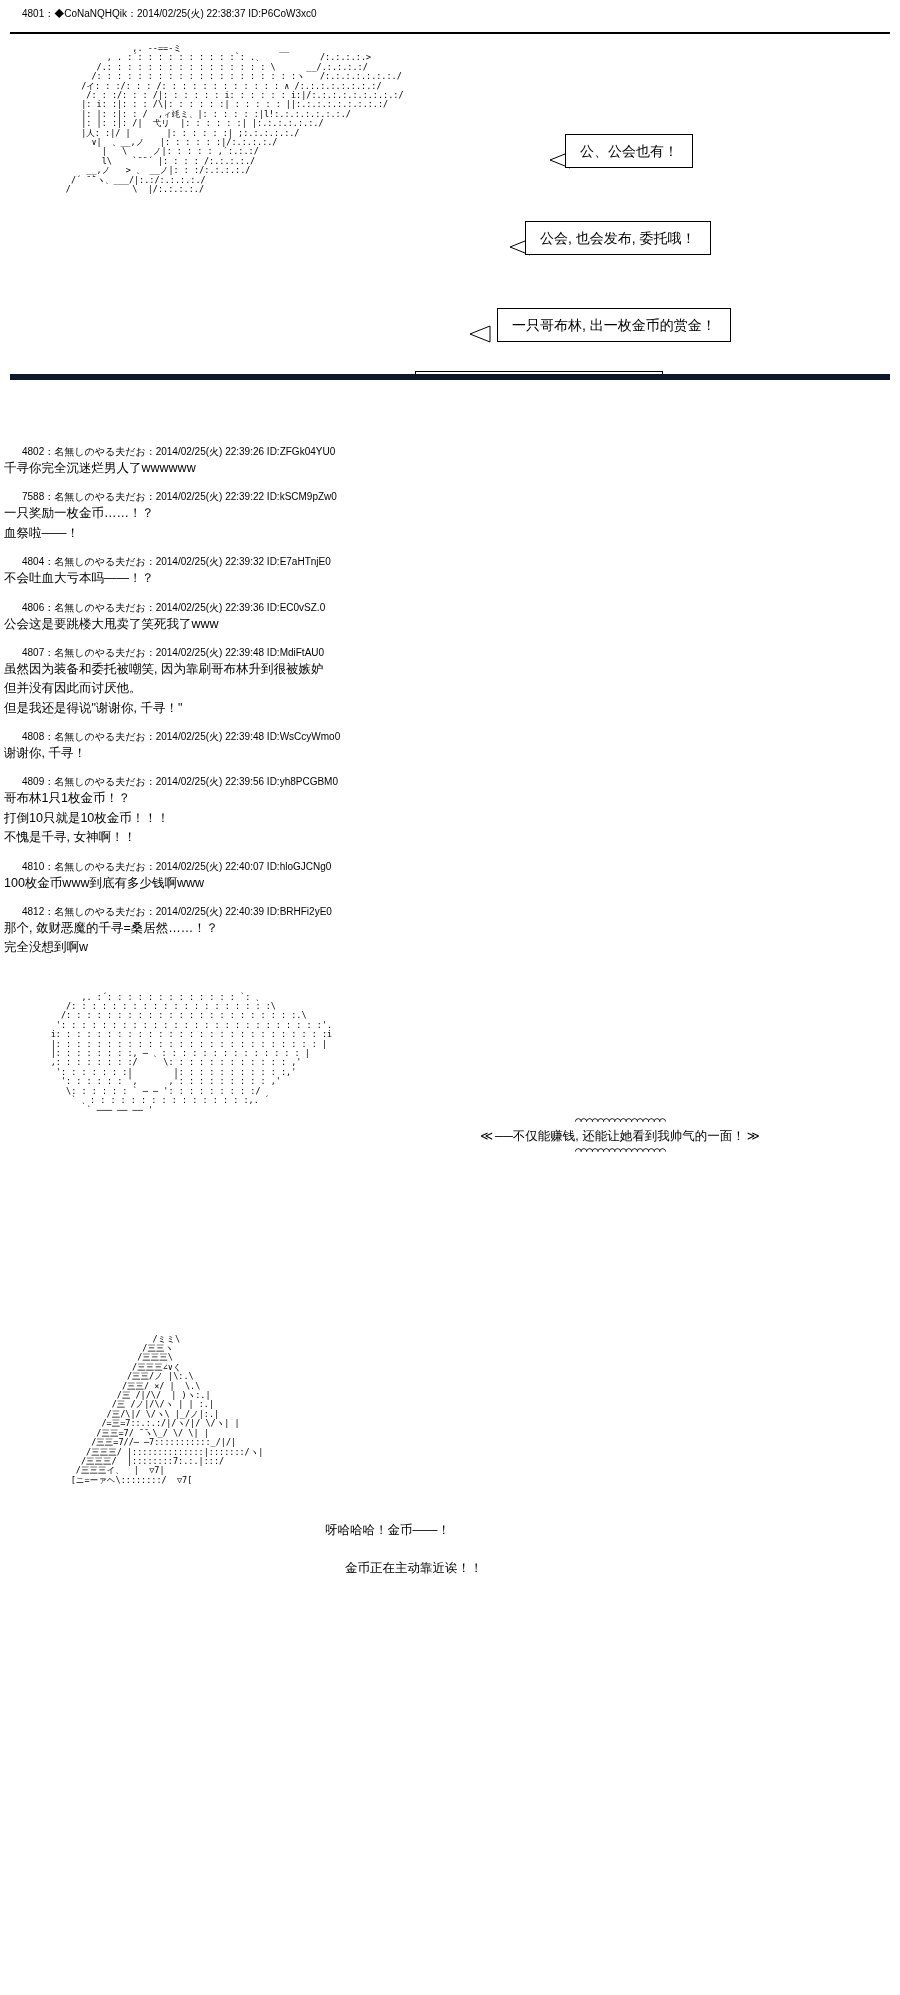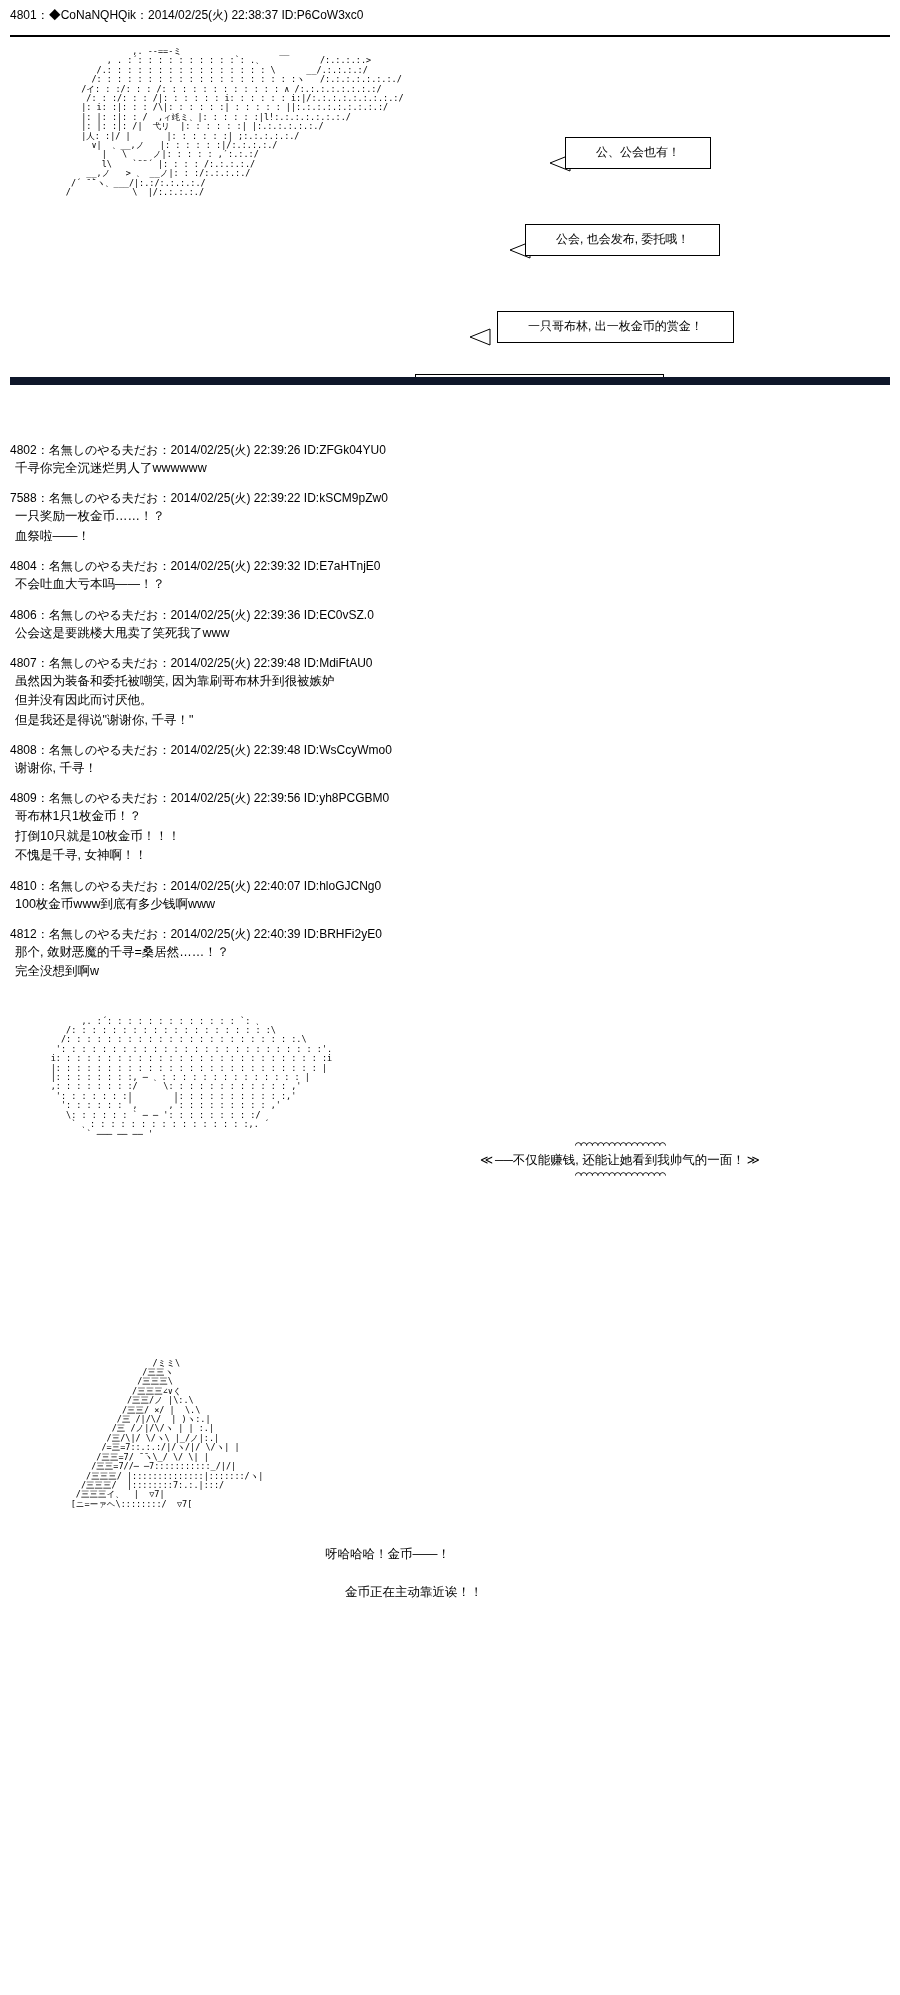--- a/index.html
+++ b/index.html
@@ -14,62 +14,62 @@
   }
   .page {
     width: 900px;
     position: relative;
     padding-top: 6px;
     box-sizing: border-box;
   }
 
   
   .post-header {
-    font-size: 12px;
+    font-size: 10px;
     line-height: 1.5;
-    padding: 0 10px;
+    padding: 0 22px;
     white-space: nowrap;
   }
   .trip { color: #000; font-weight: normal; }
   .post-body {
     font-size: 12.5px;
     line-height: 1.55;
-    padding: 0 15px;
+    padding: 0 4px;
     white-space: pre-wrap;
   }
   .post-block { margin-bottom: 11px; }
 
   
   .aa-frame {
     border-top: 2px solid #000;
-    border-bottom: 8px solid #0f172a;
-    margin: 8px 10px 0 10px;
+    border-bottom: 6px solid #0f172a;
+    margin: 8px 10px 8px 10px;
     position: relative;
     height: 340px;
     overflow: hidden;
   }
   .aa-frame.first { margin-top: 6px; }
 
   .aa {
     font-family: "DejaVu Sans Mono", monospace;
     font-size: 8.5px;
     line-height: 9.4px;
     white-space: pre;
     color: #000;
     letter-spacing: 0px;
   }
 
   
   .balloon {
     position: absolute;
     border: 1px solid #000;
     background: #fff;
-    font-size: 12px;
+    font-size: 14px;
     line-height: 1.3;
-    padding: 7px 30px;
+    padding: 7px 14px;
     white-space: nowrap;
     text-align: center;
   }
   .balloon::before,
   .balloon::after {
     content: "";
     position: absolute;
     top: 0;
     width: 0; height: 0;
     border-top: 16px solid transparent;

